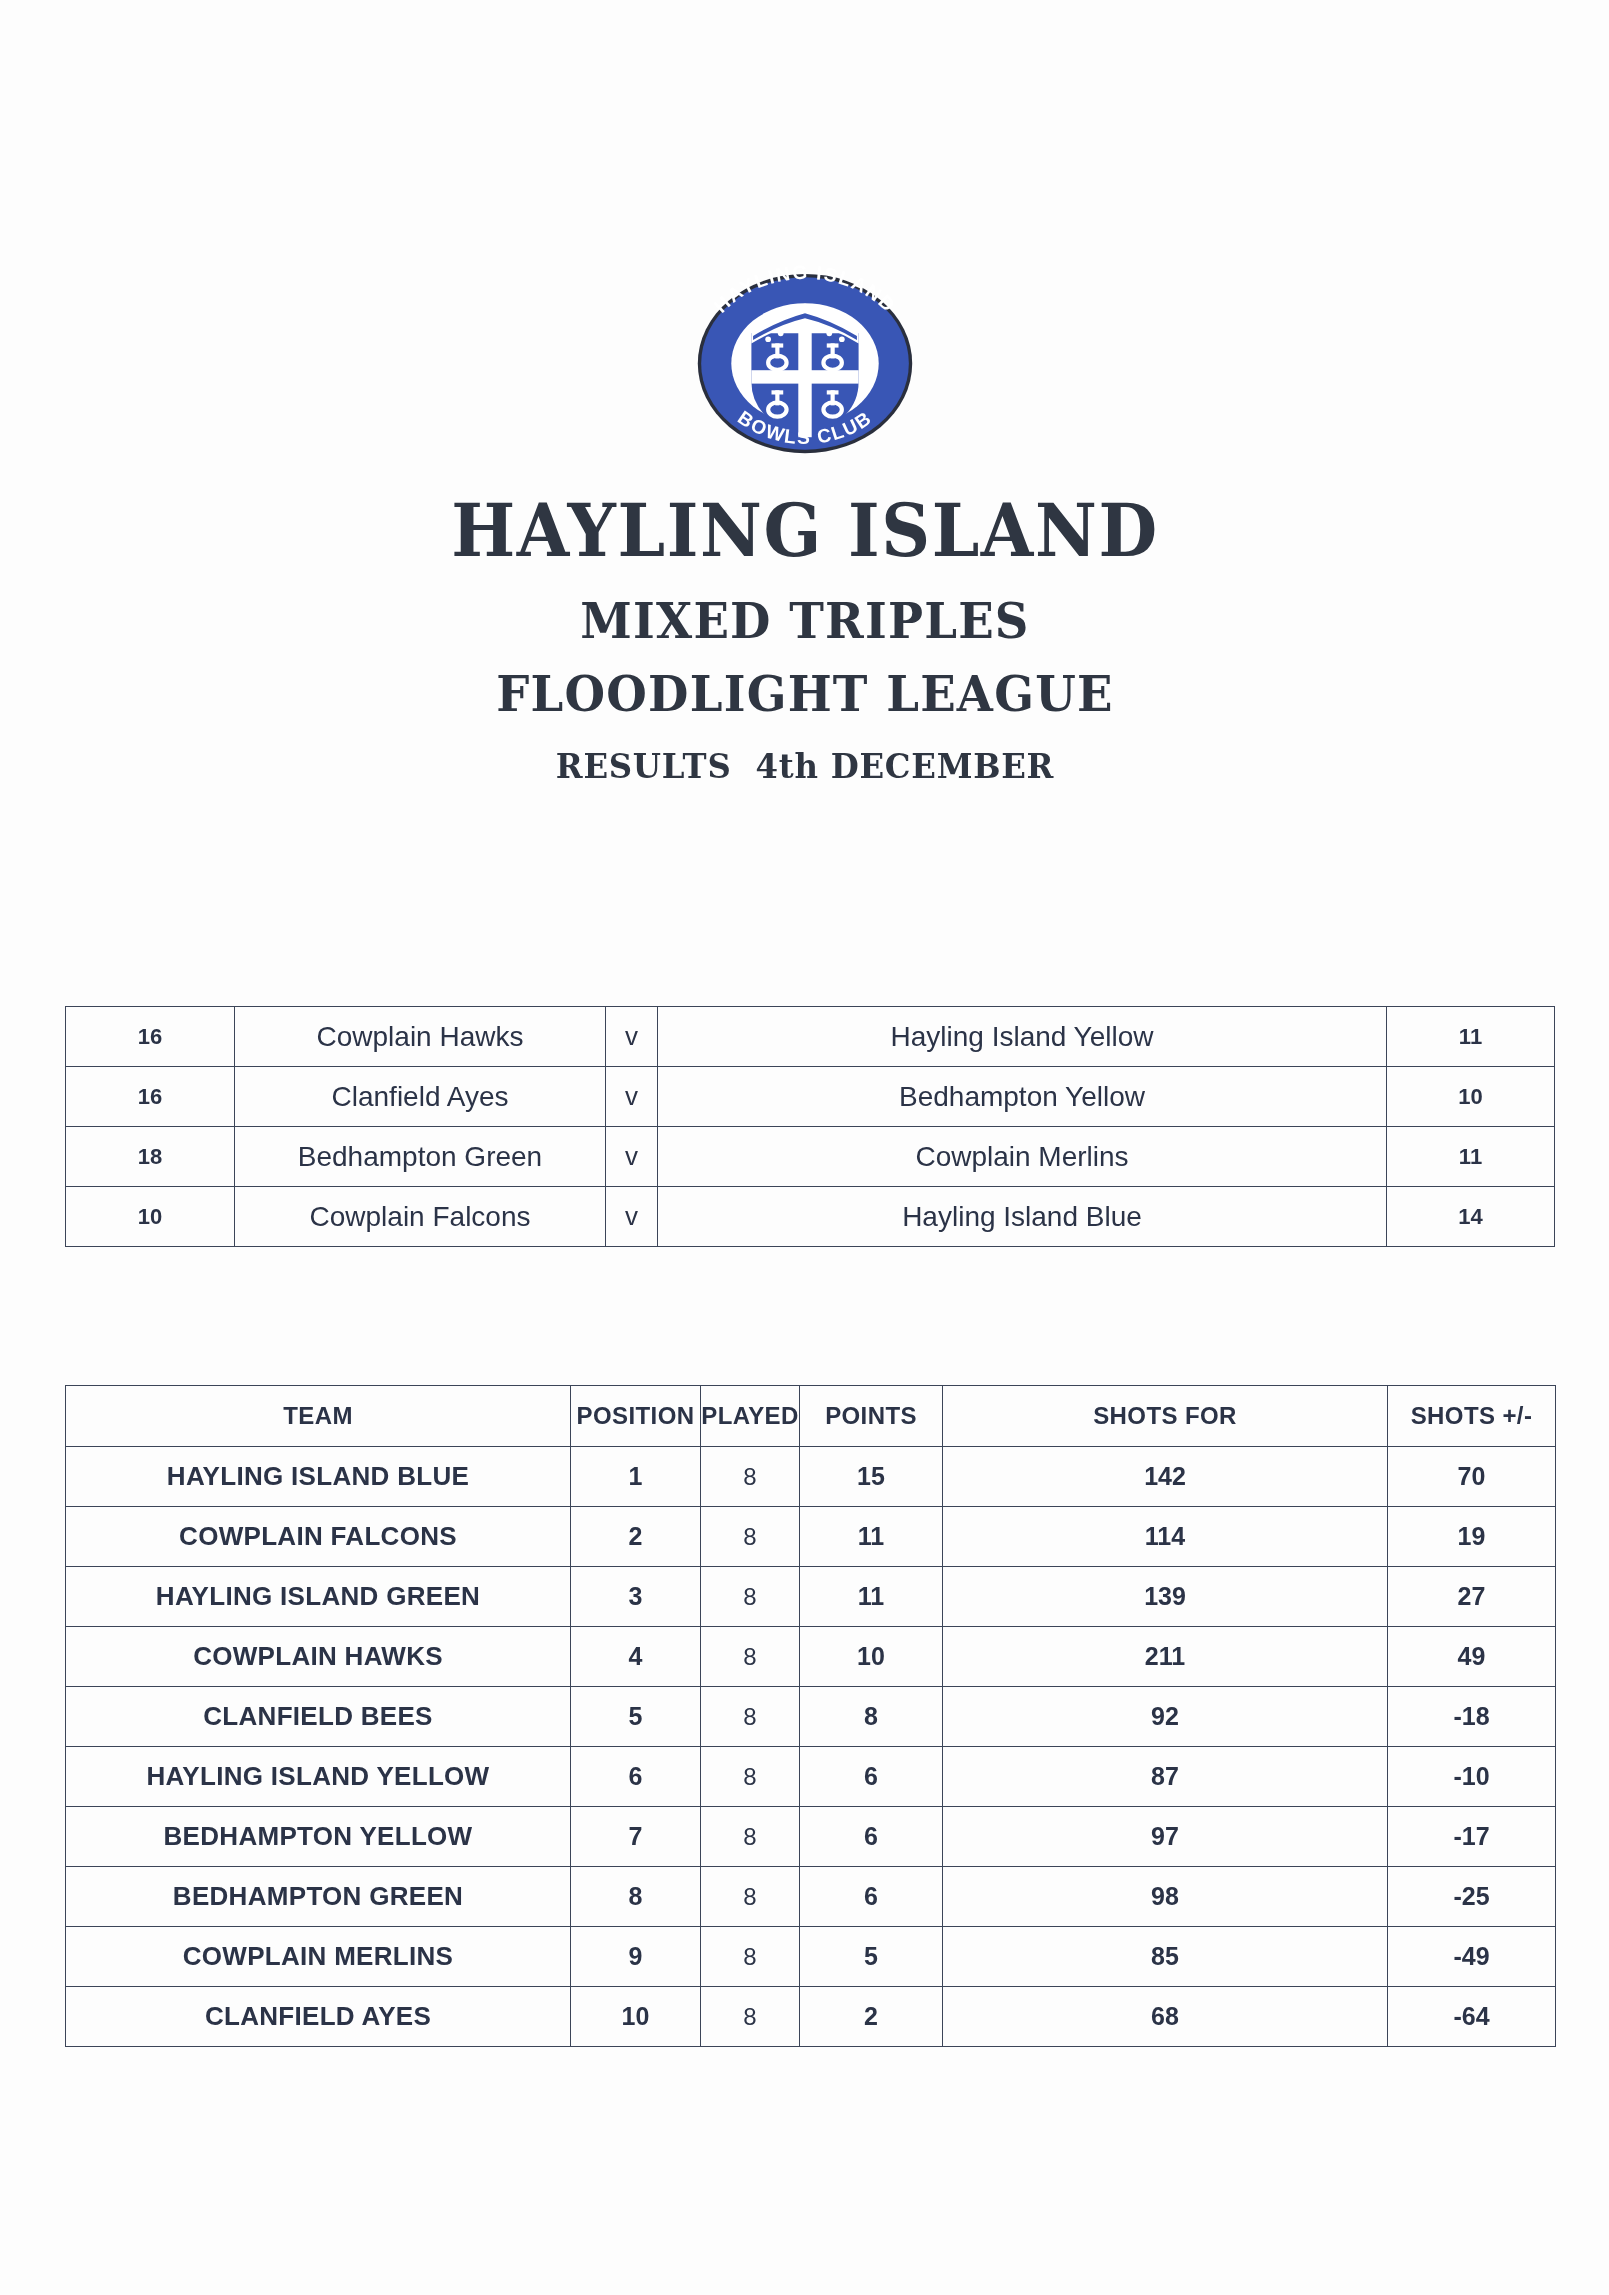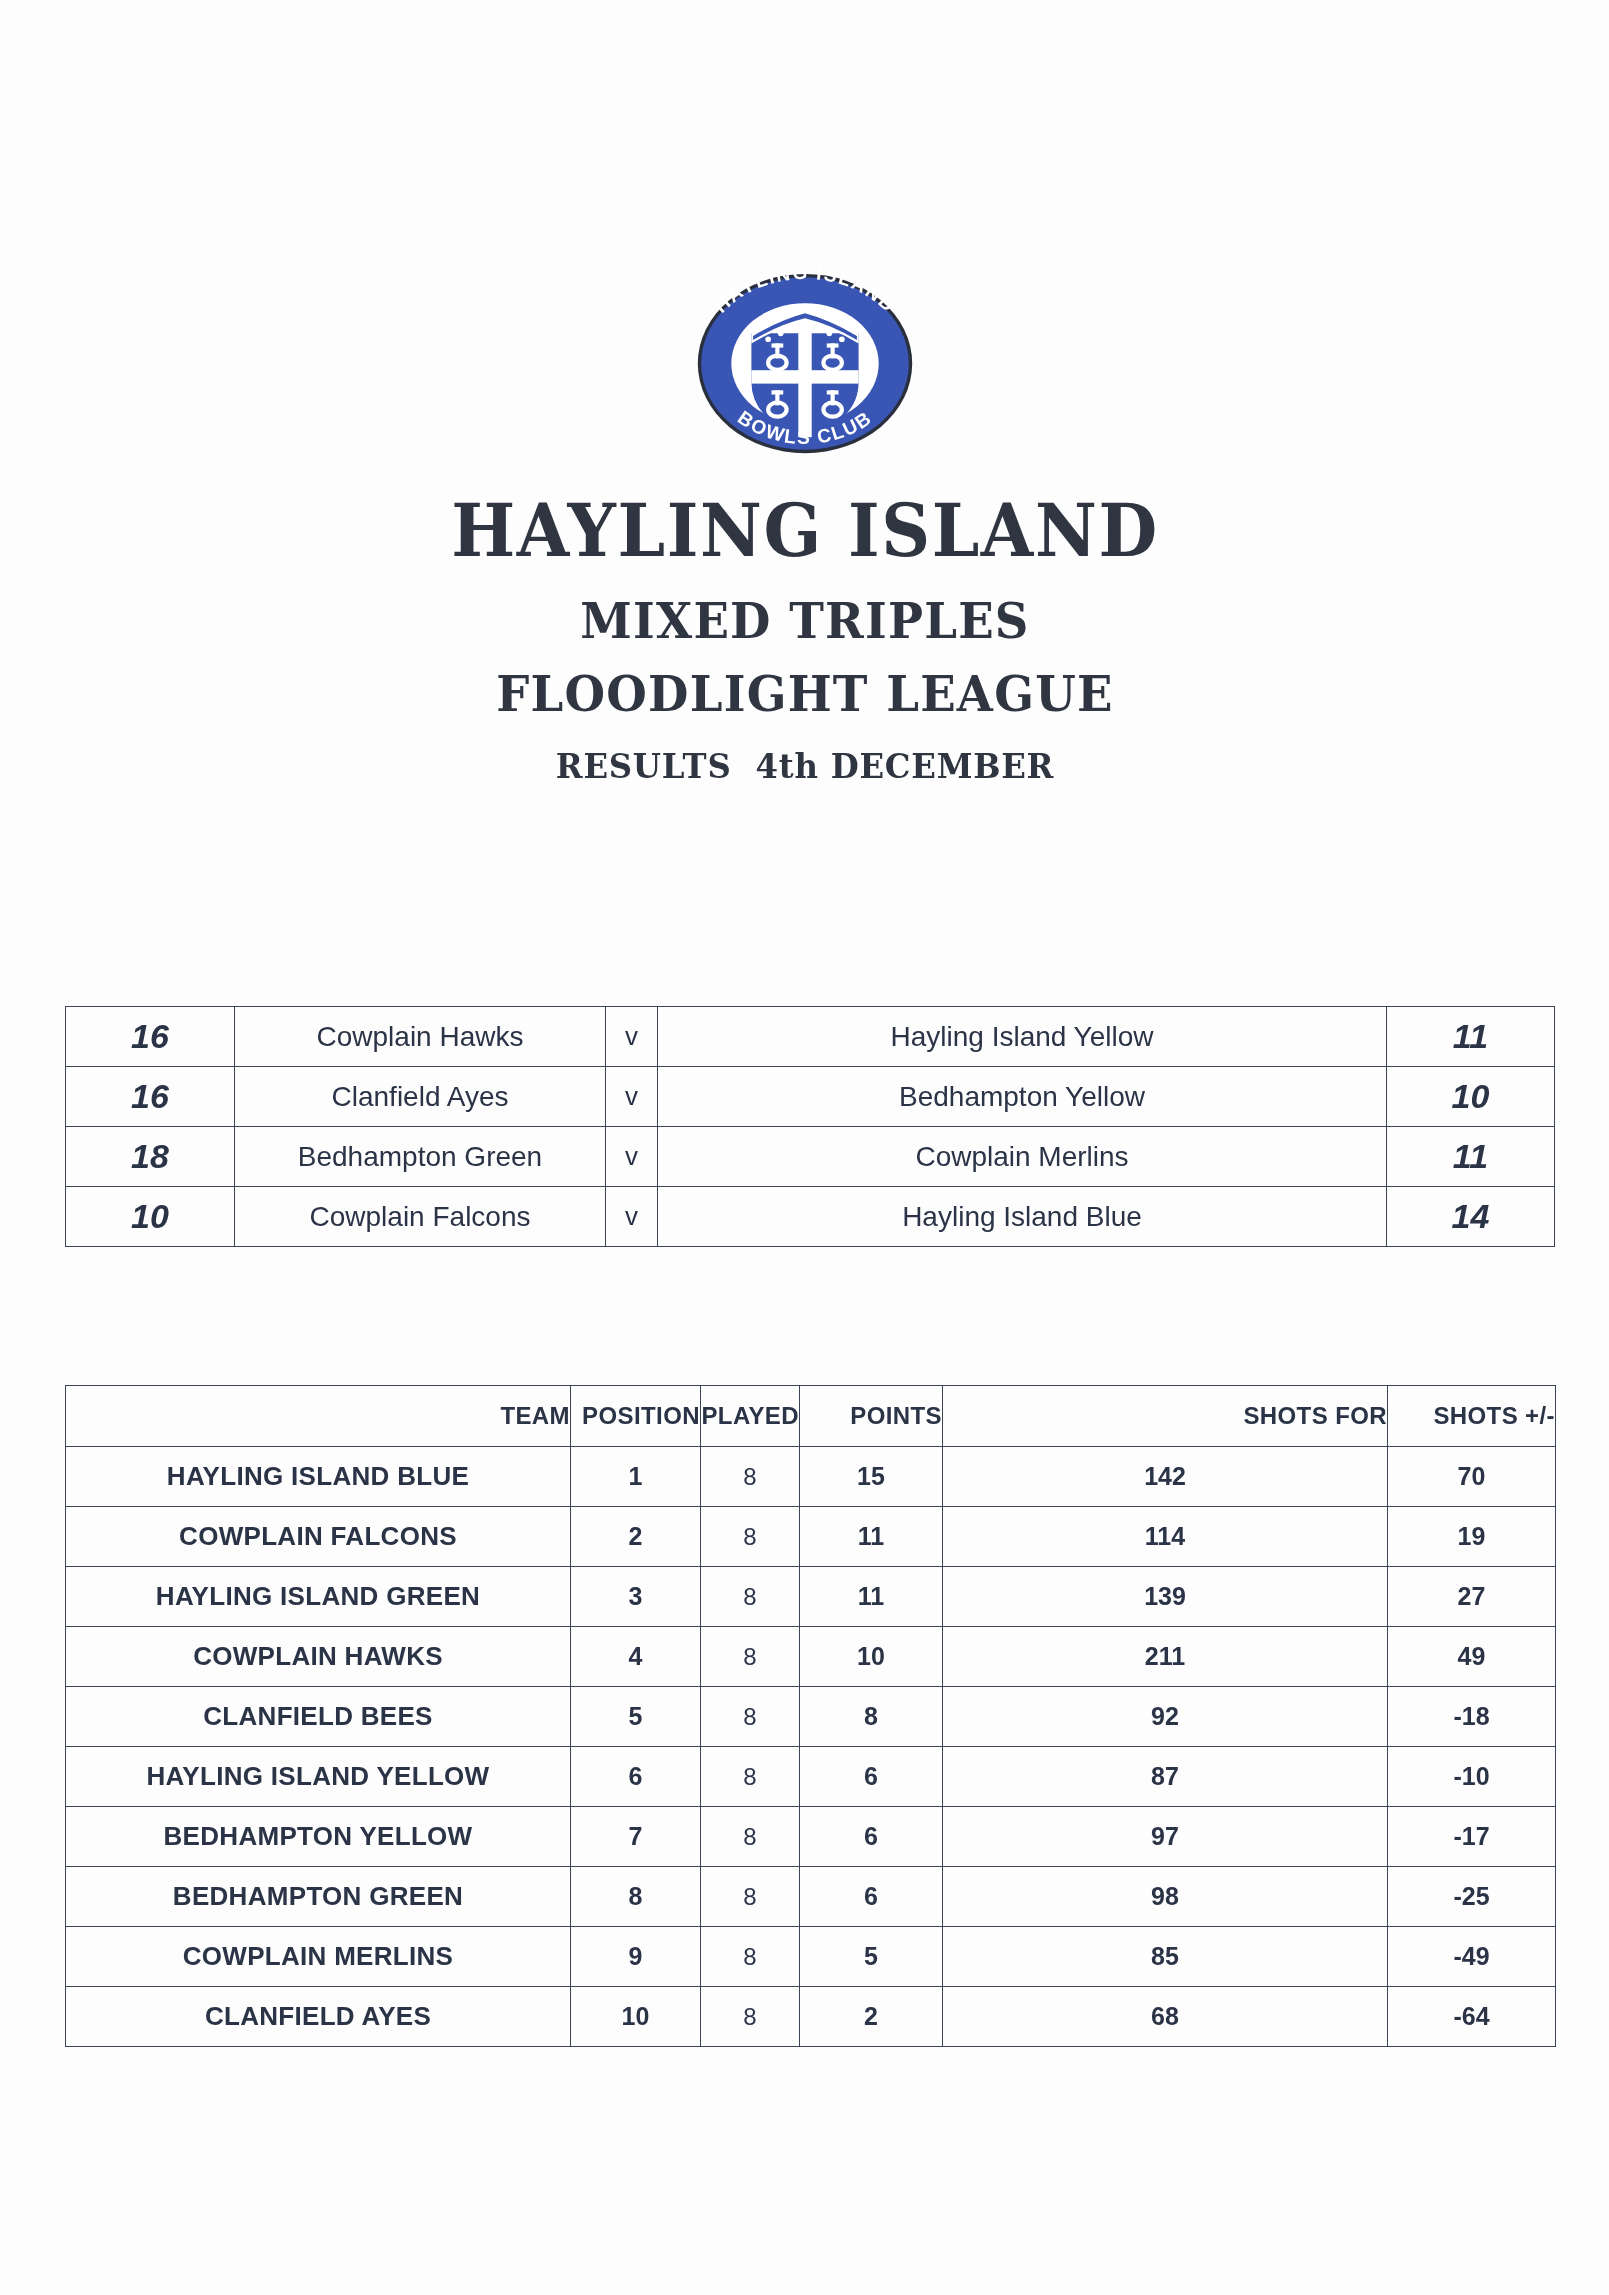--- a/index.html
+++ b/index.html
@@ -108,22 +108,21 @@
     left: 65px;
     top: 1006px;
     width: 1489px;
   }
   #results-table td {
     height: 59px;
     font-size: 28px;
   }
   #results-table td.score {
     font-weight: 700;
-    font-size: 34px;
-    font-style: italic;
+    font-size: 22px;
   }
   #results-table td.team {
     font-weight: 400;
     font-size: 28px;
   }
   #results-table td.vs {
     font-weight: 400;
     font-size: 26px;
   }
 
@@ -131,21 +130,20 @@
   #league-table {
     left: 65px;
     top: 1385px;
     width: 1489px;
   }
   #league-table th {
     height: 60px;
     font-size: 24px;
     font-weight: 700;
     letter-spacing: 0.4px;
-    text-align: right;
   }
   #league-table td {
     height: 59px;
     font-size: 26px;
     font-weight: 700;
   }
   #league-table td.team-name {
     font-size: 26px;
     font-weight: 700;
     letter-spacing: 0.3px;

